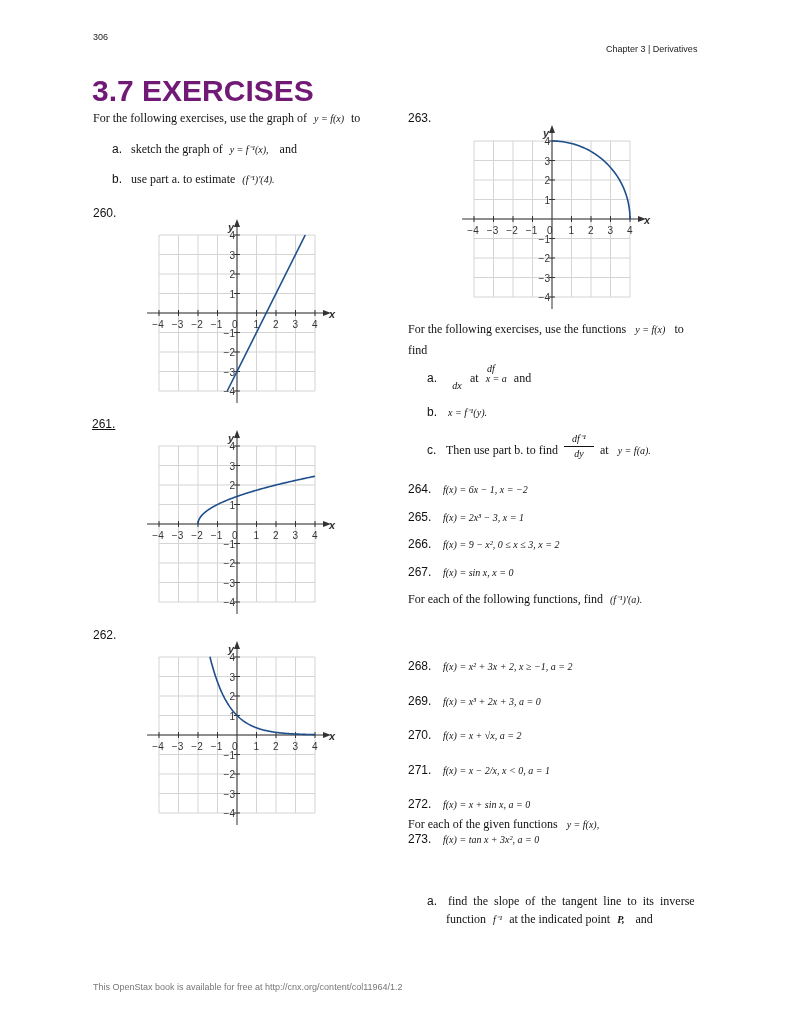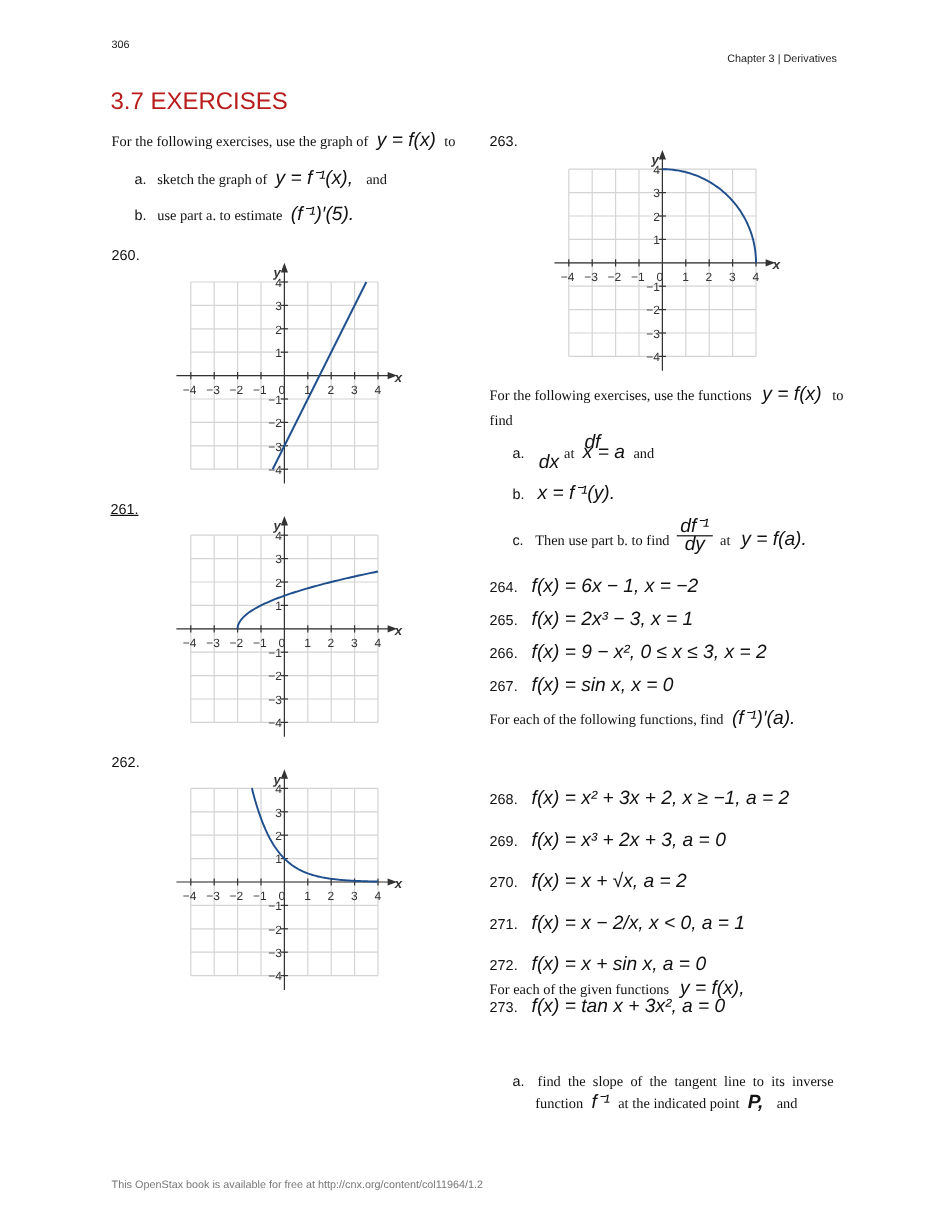--- a/index.html
+++ b/index.html
@@ -1,24 +1,24 @@
 <!DOCTYPE html>
 <html><head>
 <meta charset="utf-8">
 <style>
   html, body { margin:0; padding:0; background:#fff; }
   body { width:791px; height:1024px; position:relative; overflow:hidden;
          font-family:"Liberation Serif", serif; color:#111; }
   .abs { position:absolute; }
   .hdr { font-family:"Liberation Sans", sans-serif; font-size:9px; color:#222; }
-  .title { font-family:"Liberation Sans", sans-serif; font-weight:normal; font-size:20px; color:#b91c1c; }
+  .title { font-family:"Liberation Sans", sans-serif; font-weight:bold; font-size:30px; color:#701a75; }
   .txt { font-size:12px; line-height:16px; white-space:nowrap; }
   .lbl { font-family:"Liberation Sans", sans-serif; font-size:12px; }
   .num { font-family:"Liberation Sans", sans-serif; font-size:12px; }
-  .m { font-family:Liberation Sans, sans-serif; font-style:italic; font-size:16px; }
+  .m { font-family:Liberation Serif, serif; font-style:italic; font-size:10px; }
   .footer { font-family:"Liberation Sans", sans-serif; font-size:9px; color:#777; }
   svg text { font-family:"Liberation Sans", sans-serif; }
 </style>
 </head>
 <body>
 
 <div class="abs hdr" style="left:93px;top:32px;">306</div>
 <div class="abs hdr" style="left:606px;top:44px;">Chapter 3 | Derivatives</div>
 
 <div class="abs title" style="left:92px;top:74px;">3.7 EXERCISES</div>
@@ -30,21 +30,21 @@
 </div>
 <div class="abs txt" style="left:112px;top:141px;">
   <span class="lbl" style="margin-right:6px;">a.</span>
   <span>sketch the graph of</span>
   <span class="m" style="margin:0 8px 0 4px;">y = f⁻¹(x),</span>
   <span>and</span>
 </div>
 <div class="abs txt" style="left:112px;top:171px;">
   <span class="lbl" style="margin-right:6px;">b.</span>
   <span>use part a. to estimate</span>
-  <span class="m" style="margin-left:4px;">(f⁻¹)′(5).</span>
+  <span class="m" style="margin-left:4px;">(f⁻¹)′(4).</span>
 </div>
 
 <div class="abs num" style="left:93px;top:206px;">260.</div>
 <div class="abs num" style="left:92px;top:417px;text-decoration:underline;">261.</div>
 <div class="abs num" style="left:93px;top:628px;">262.</div>
 <div class="abs num" style="left:408px;top:111px;">263.</div>
 
 <svg class="abs graph" style="left:0;top:0;" width="791" height="1024">
     <line x1="159" y1="391" x2="159" y2="235" stroke="#d4d4d4" stroke-width="1"></line>
     <line x1="178.5" y1="391" x2="178.5" y2="235" stroke="#d4d4d4" stroke-width="1"></line>

